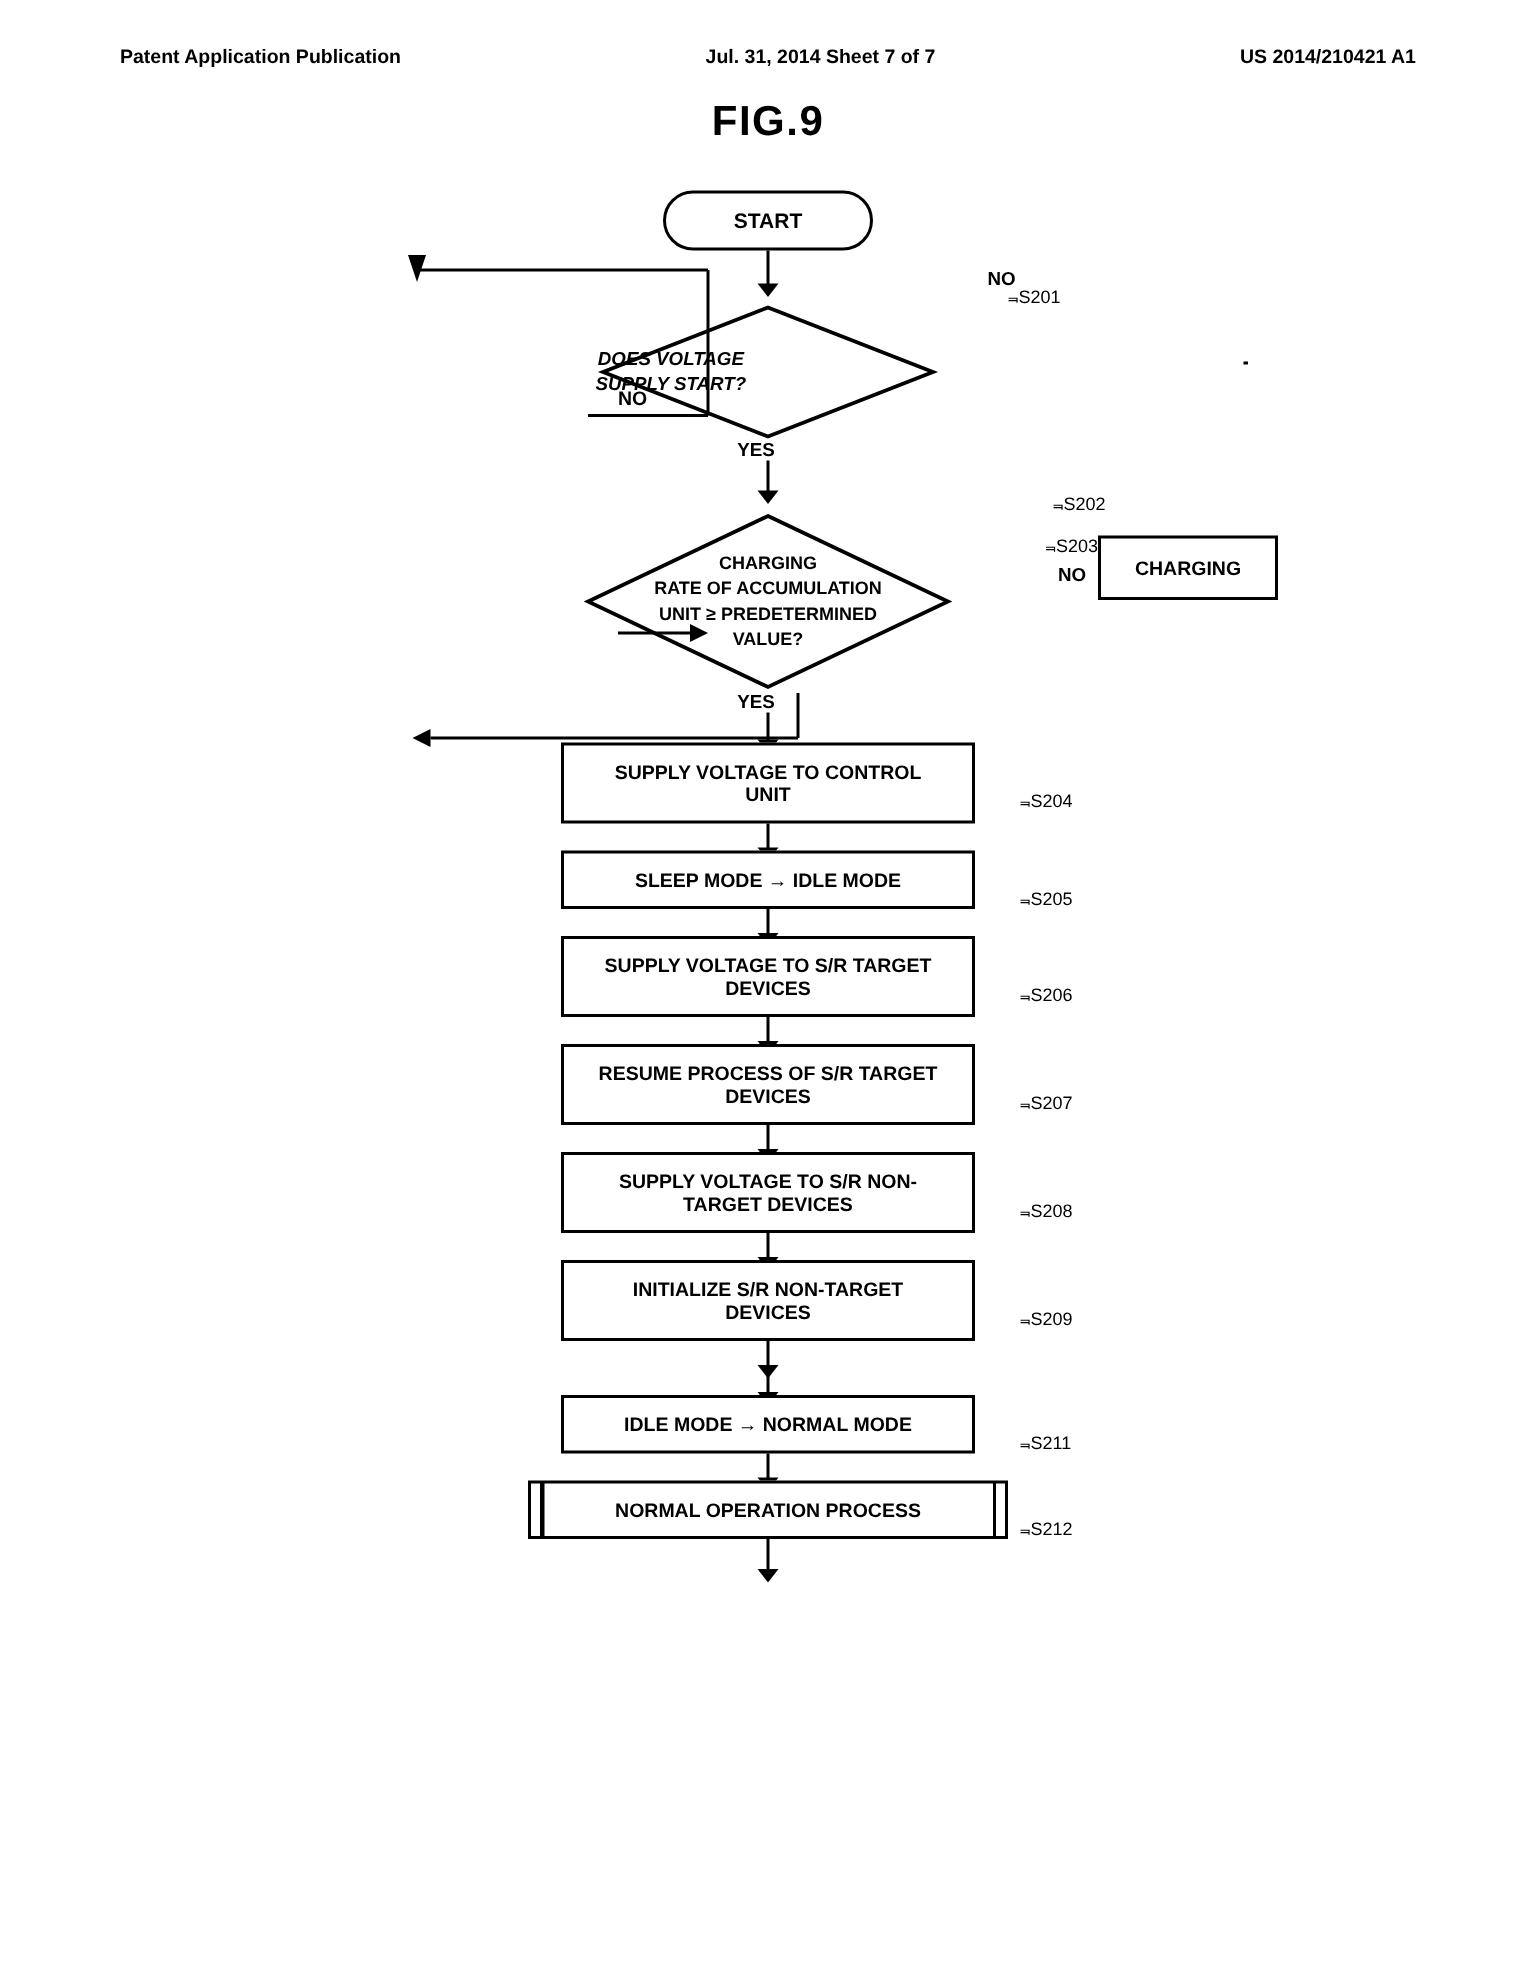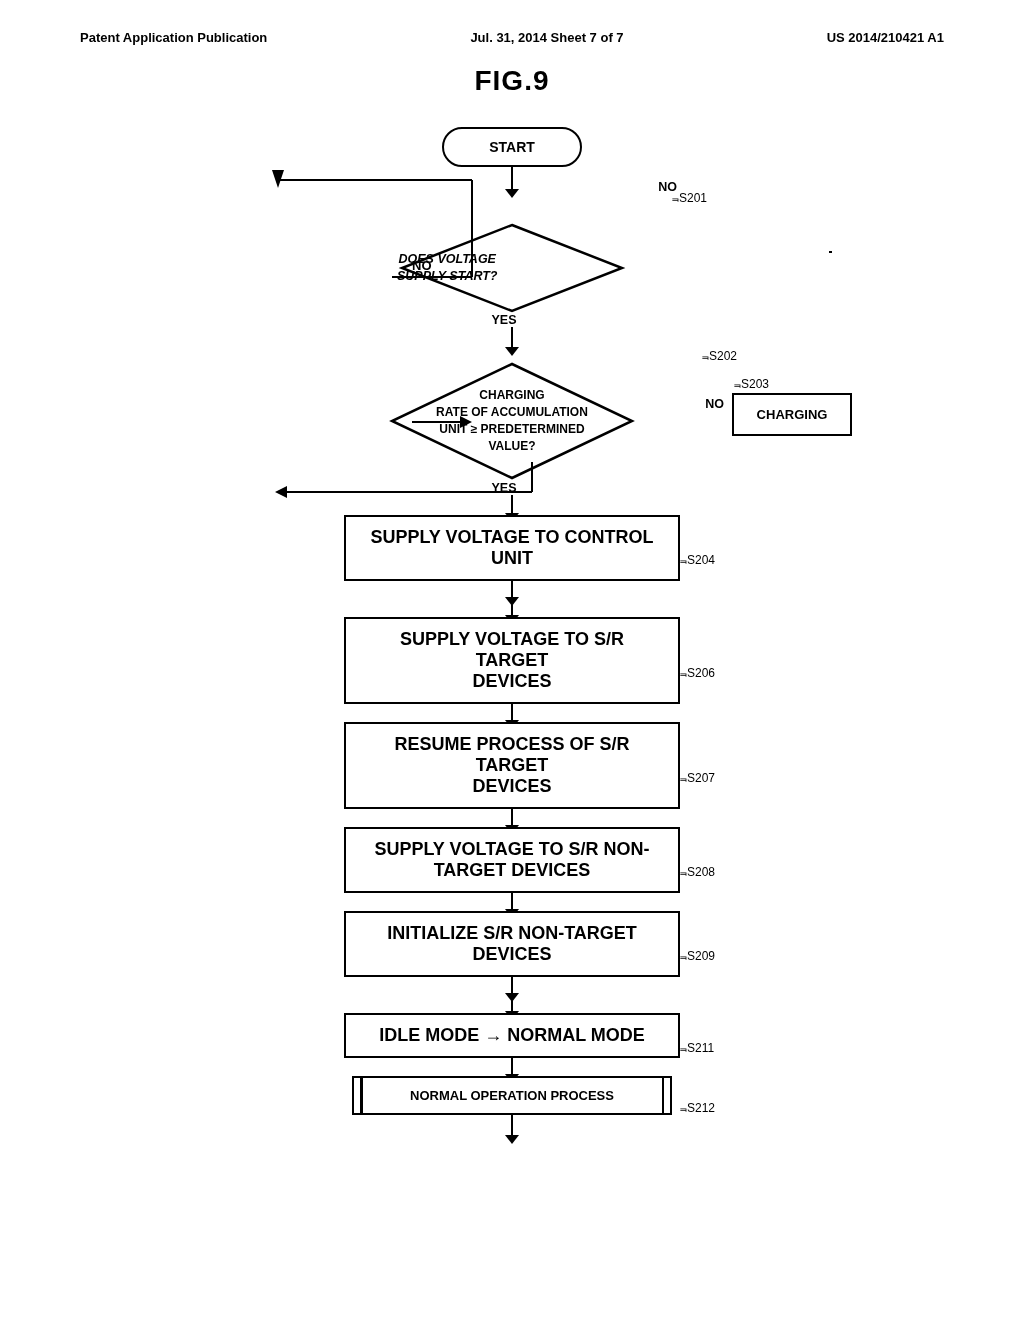--- a/index.html
+++ b/index.html
@@ -47,24 +47,24 @@
       text-align: center;
       font-size: 14px;
       font-weight: bold;
       background: #fff;
       min-width: 120px;
     }
     .shape-rect {
       border: 2.5px solid #000;
       padding: 10px 16px;
       text-align: center;
-      font-size: 18px;
+      font-size: 13px;
       font-weight: bold;
       background: #fff;
-      width: 336px;
+      width: 276px;
     }
     .shape-rect-double {
       border: 2.5px solid #000;
       padding: 10px 16px;
       text-align: center;
       font-size: 13px;
       font-weight: bold;
       background: #fff;
       width: 320px;
       position: relative;
@@ -137,21 +137,21 @@
   <div class="flowchart" style="position:relative;">
 
     <div class="shape-rounded" style="min-width:140px;">START</div>
 
     <div style="display:flex; flex-direction:column; align-items:center;">
       <div class="arrow-down" style="height:24px;"></div>
     </div>
 
     <div style="position:relative; display:flex; align-items:center; justify-content:center; width:700px;">
 
-      <div style="display:flex; flex-direction:column; align-items:center;gap:20px;">
+      <div style="display:flex; flex-direction:column; align-items:center;">
 
         <div style="font-size:12px; align-self:flex-end; margin-right:0; margin-bottom:-2px; position:relative; left:80px; top:0;">
           <span style="font-size:12px;">⫬S201</span>
         </div>
 
         <div style="position:relative; width:230px; height:90px; display:flex; align-items:center; justify-content:flex-start;font-style:italic;">
           <svg width="230" height="90" style="position:absolute;top:0;left:0;">
             <polygon points="115,2 225,45 115,88 5,45" fill="white" stroke="black" stroke-width="2.5"></polygon>
           </svg>
           <div style="position:relative;z-index:2;text-align:center;font-size:12.5px;font-weight:bold;line-height:1.4;">DOES VOLTAGE<br>SUPPLY START?</div>
@@ -200,21 +200,21 @@
             <polygon points="125,3 245,60 125,117 5,60" fill="white" stroke="black" stroke-width="2.5"></polygon>
           </svg>
           <div style="position:relative;z-index:2;text-align:center;font-size:12px;font-weight:bold;line-height:1.4;">CHARGING<br>RATE OF ACCUMULATION<br>UNIT ≥ PREDETERMINED<br>VALUE?</div>
         </div>
       </div>
 
       <div style="position:absolute; right:138px; top:45px;">
         <span style="font-size:12.5px; font-weight:bold;">NO</span>
       </div>
 
-      <div style="position:absolute; right:10px; top:28px; display:flex; flex-direction:column; align-items:flex-start;">
+      <div style="position:absolute; right:10px; top:28px; display:flex; flex-direction:row; align-items:flex-start;">
         <div style="display:flex; align-items:center; margin-bottom:2px;">
           <div style="font-size:12px; margin-left:2px;">⫬S203</div>
         </div>
         <div style="border:2.5px solid #000; padding:12px 20px; text-align:center; font-size:13px; font-weight:bold; background:#fff; min-width:120px;">CHARGING</div>
       </div>
     </div>
 
     <svg style="position:absolute; top:235px; left:50%; transform:translateX(-50%); overflow:visible; pointer-events:none;" width="700" height="160">
 
       <line x1="250" y1="60" x2="298" y2="60" stroke="black" stroke-width="2"></line>
@@ -231,20 +231,24 @@
     </div>
 
     <div class="step-row">
       <div class="shape-rect">SUPPLY VOLTAGE TO CONTROL<br>UNIT</div>
       <div class="step-label">⫬S204</div>
     </div>
     <div style="display:flex;flex-direction:column;align-items:center;">
         <div class="arrow-down" style="height:18px;"></div>
       </div>
 
+    <div class="step-row">
+      <div class="shape-rect">SLEEP MODE → IDLE MODE</div>
+      <div class="step-label">⫬S205</div>
+    </div>
     <div style="display:flex;flex-direction:column;align-items:center;">
         <div class="arrow-down" style="height:18px;"></div>
       </div>
 
     <div class="step-row">
       <div class="shape-rect">SUPPLY VOLTAGE TO S/R TARGET<br>DEVICES</div>
       <div class="step-label">⫬S206</div>
     </div>
     <div style="display:flex;flex-direction:column;align-items:center;">
         <div class="arrow-down" style="height:18px;"></div>

